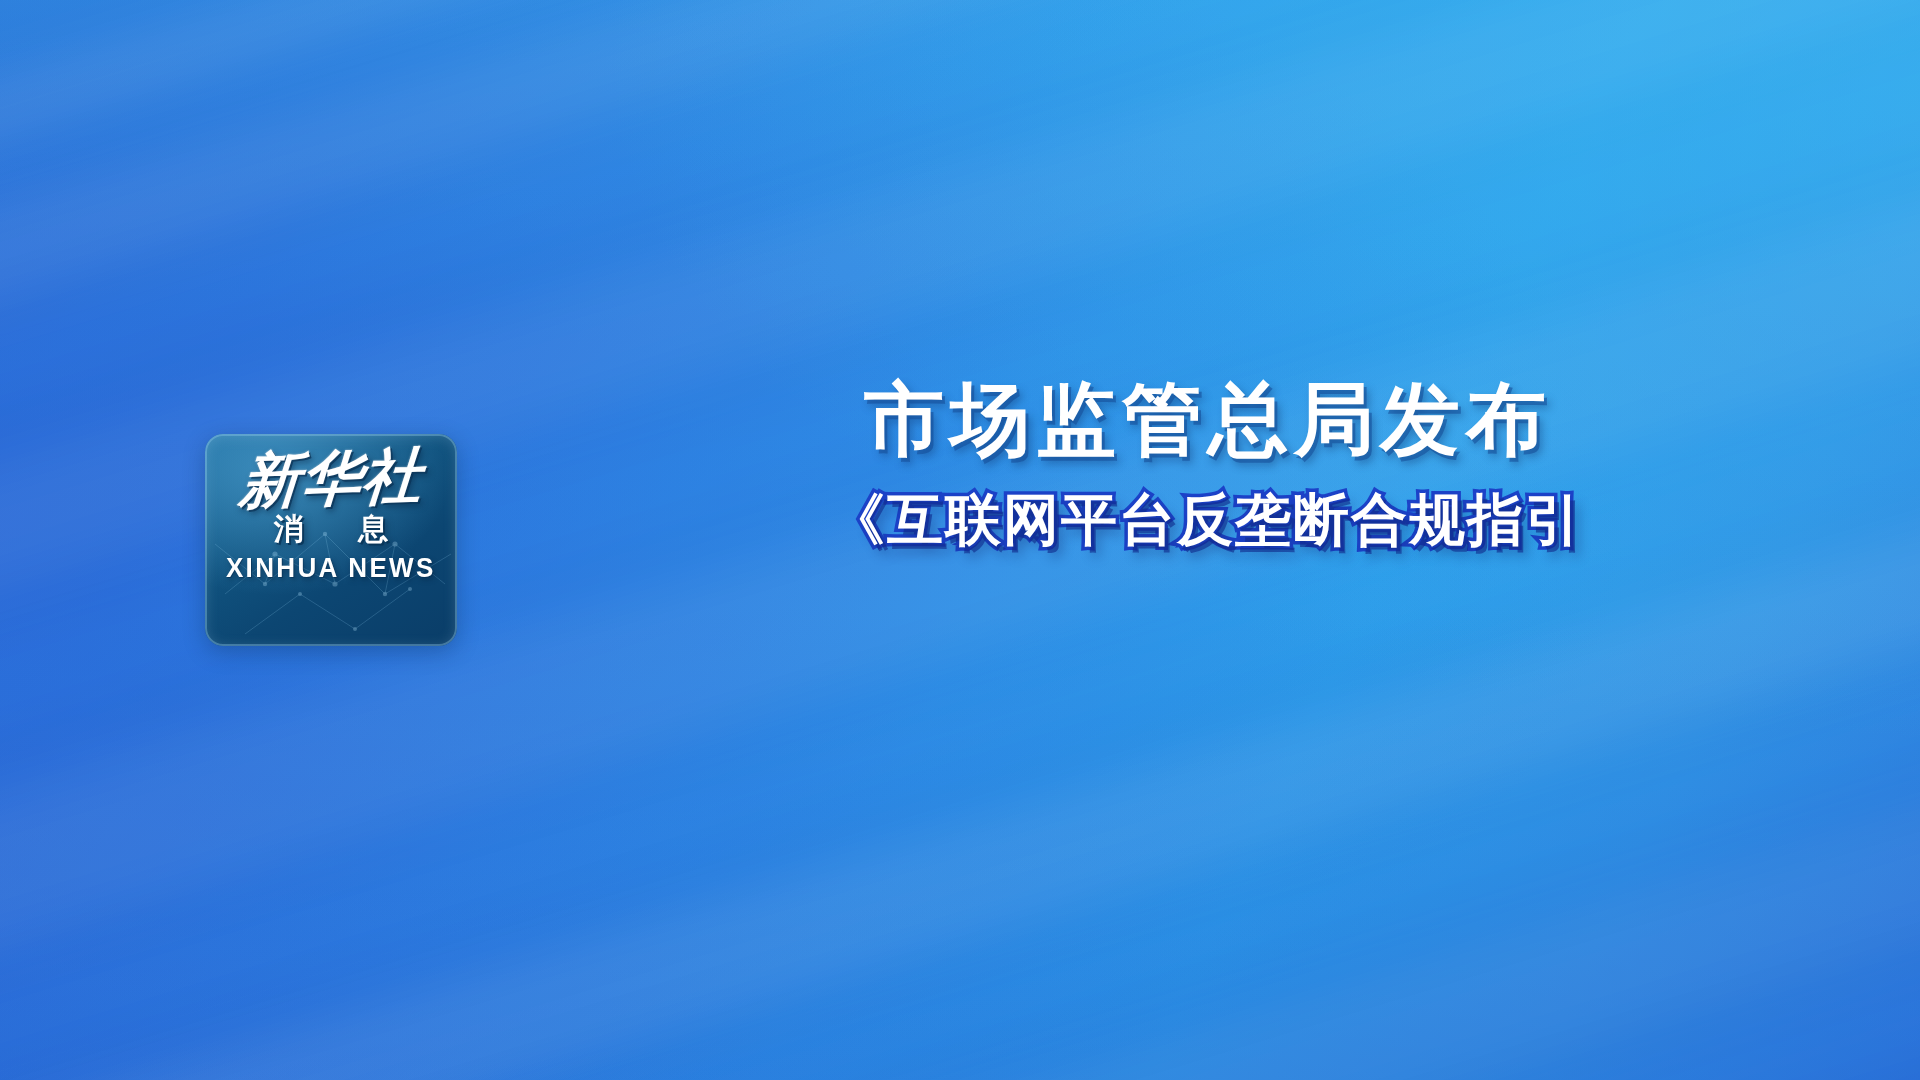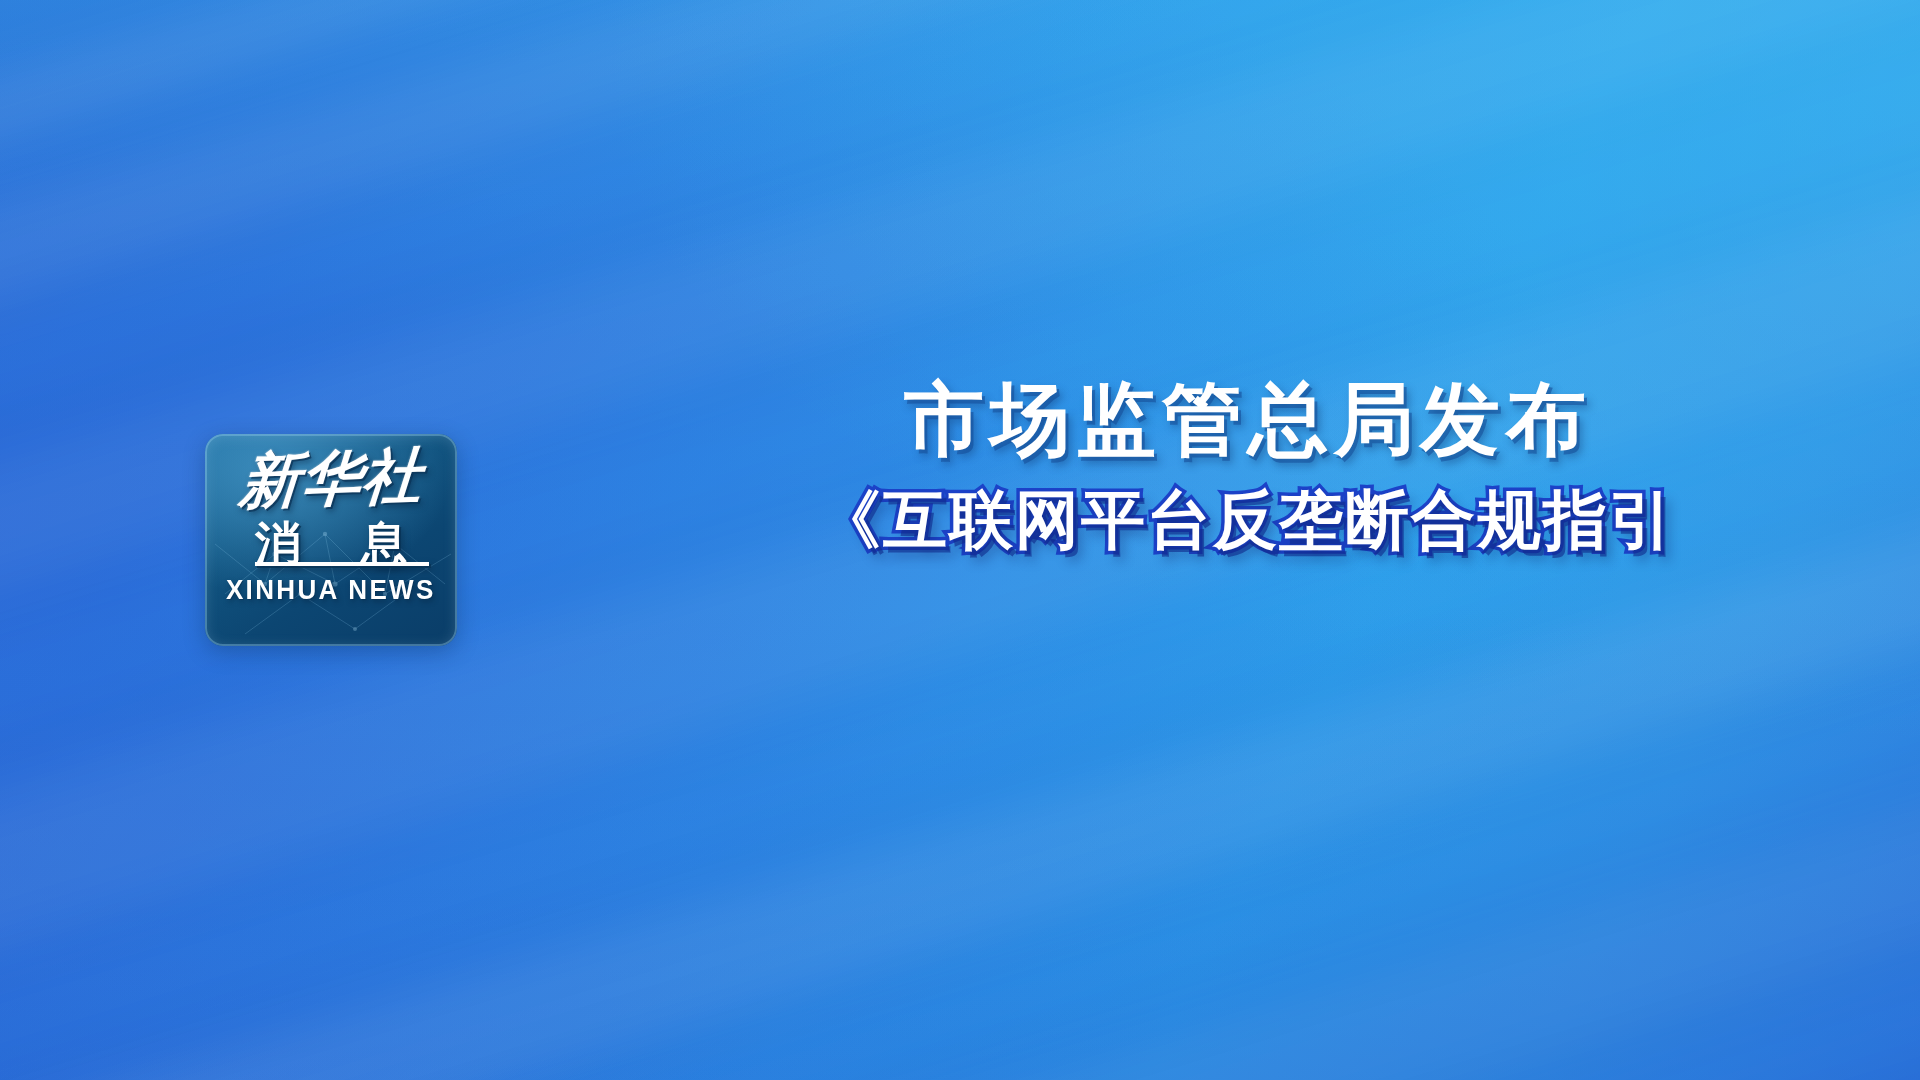--- a/index.html
+++ b/index.html
@@ -115,51 +115,50 @@
     color: #ffffff;
     letter-spacing: 1px;
     font-style: italic;
     text-shadow:
       2px 2px 0 rgba(8,50,85,0.75),
       3px 4px 6px rgba(5,35,65,0.55),
       0 0 2px rgba(255,255,255,0.7);
     transform: skewX(-6deg) rotate(-2deg);
   }
   .logo-cn-sub {
-    margin-top: 12px;
+    margin-top: 6px;
     font-family: "DejaVu Serif", "Liberation Serif", serif;
     font-weight: 700;
-    font-size: 46px;
+    font-size: 30px;
     line-height: 1;
     color: #ffffff;
     letter-spacing: 22px;
     text-indent: 22px;
     text-shadow:
       2px 2px 0 rgba(8,50,85,0.8),
       3px 4px 7px rgba(5,35,65,0.6);
-    text-decoration: underline;
   }
   .logo-en {
     margin-top: 10px;
     font-family: "Liberation Sans", "DejaVu Sans", sans-serif;
     font-weight: 700;
     font-size: 28px;
     line-height: 1;
     color: #ffffff;
     letter-spacing: 2.5px;
     transform: scaleX(0.93);
     text-shadow:
       1px 1px 0 rgba(8,50,85,0.7),
       2px 3px 5px rgba(5,35,65,0.5);
   }
 
   
   .headline {
     position: absolute;
-    left: 580px;
+    left: 540px;
     top: 372px;
     width: 1330px;
     text-align: center;
     font-family: "DejaVu Sans", "Liberation Sans", sans-serif;
   }
   .hl-line {
     font-weight: 700;
     color: #ffffff;
     white-space: nowrap;
   }
@@ -167,21 +166,21 @@
     font-size: 80px;
     line-height: 96px;
     letter-spacing: 6px;
     text-indent: 6px;
     text-shadow:
       3px 4px 0 rgba(20,74,150,0.55),
       5px 7px 9px rgba(14,52,110,0.42);
   }
   .hl-line-2,
   .hl-line-3 {
-    font-size: 64px;
+    font-size: 56px;
     line-height: 104px;
     letter-spacing: 2px;
     text-indent: 2px;
     -webkit-text-stroke: 7px #1c42c8;
     paint-order: stroke fill;
     text-shadow:
       5px 6px 0 rgba(16,44,140,0.62),
       8px 10px 12px rgba(12,32,100,0.40);
   }
 </style>

